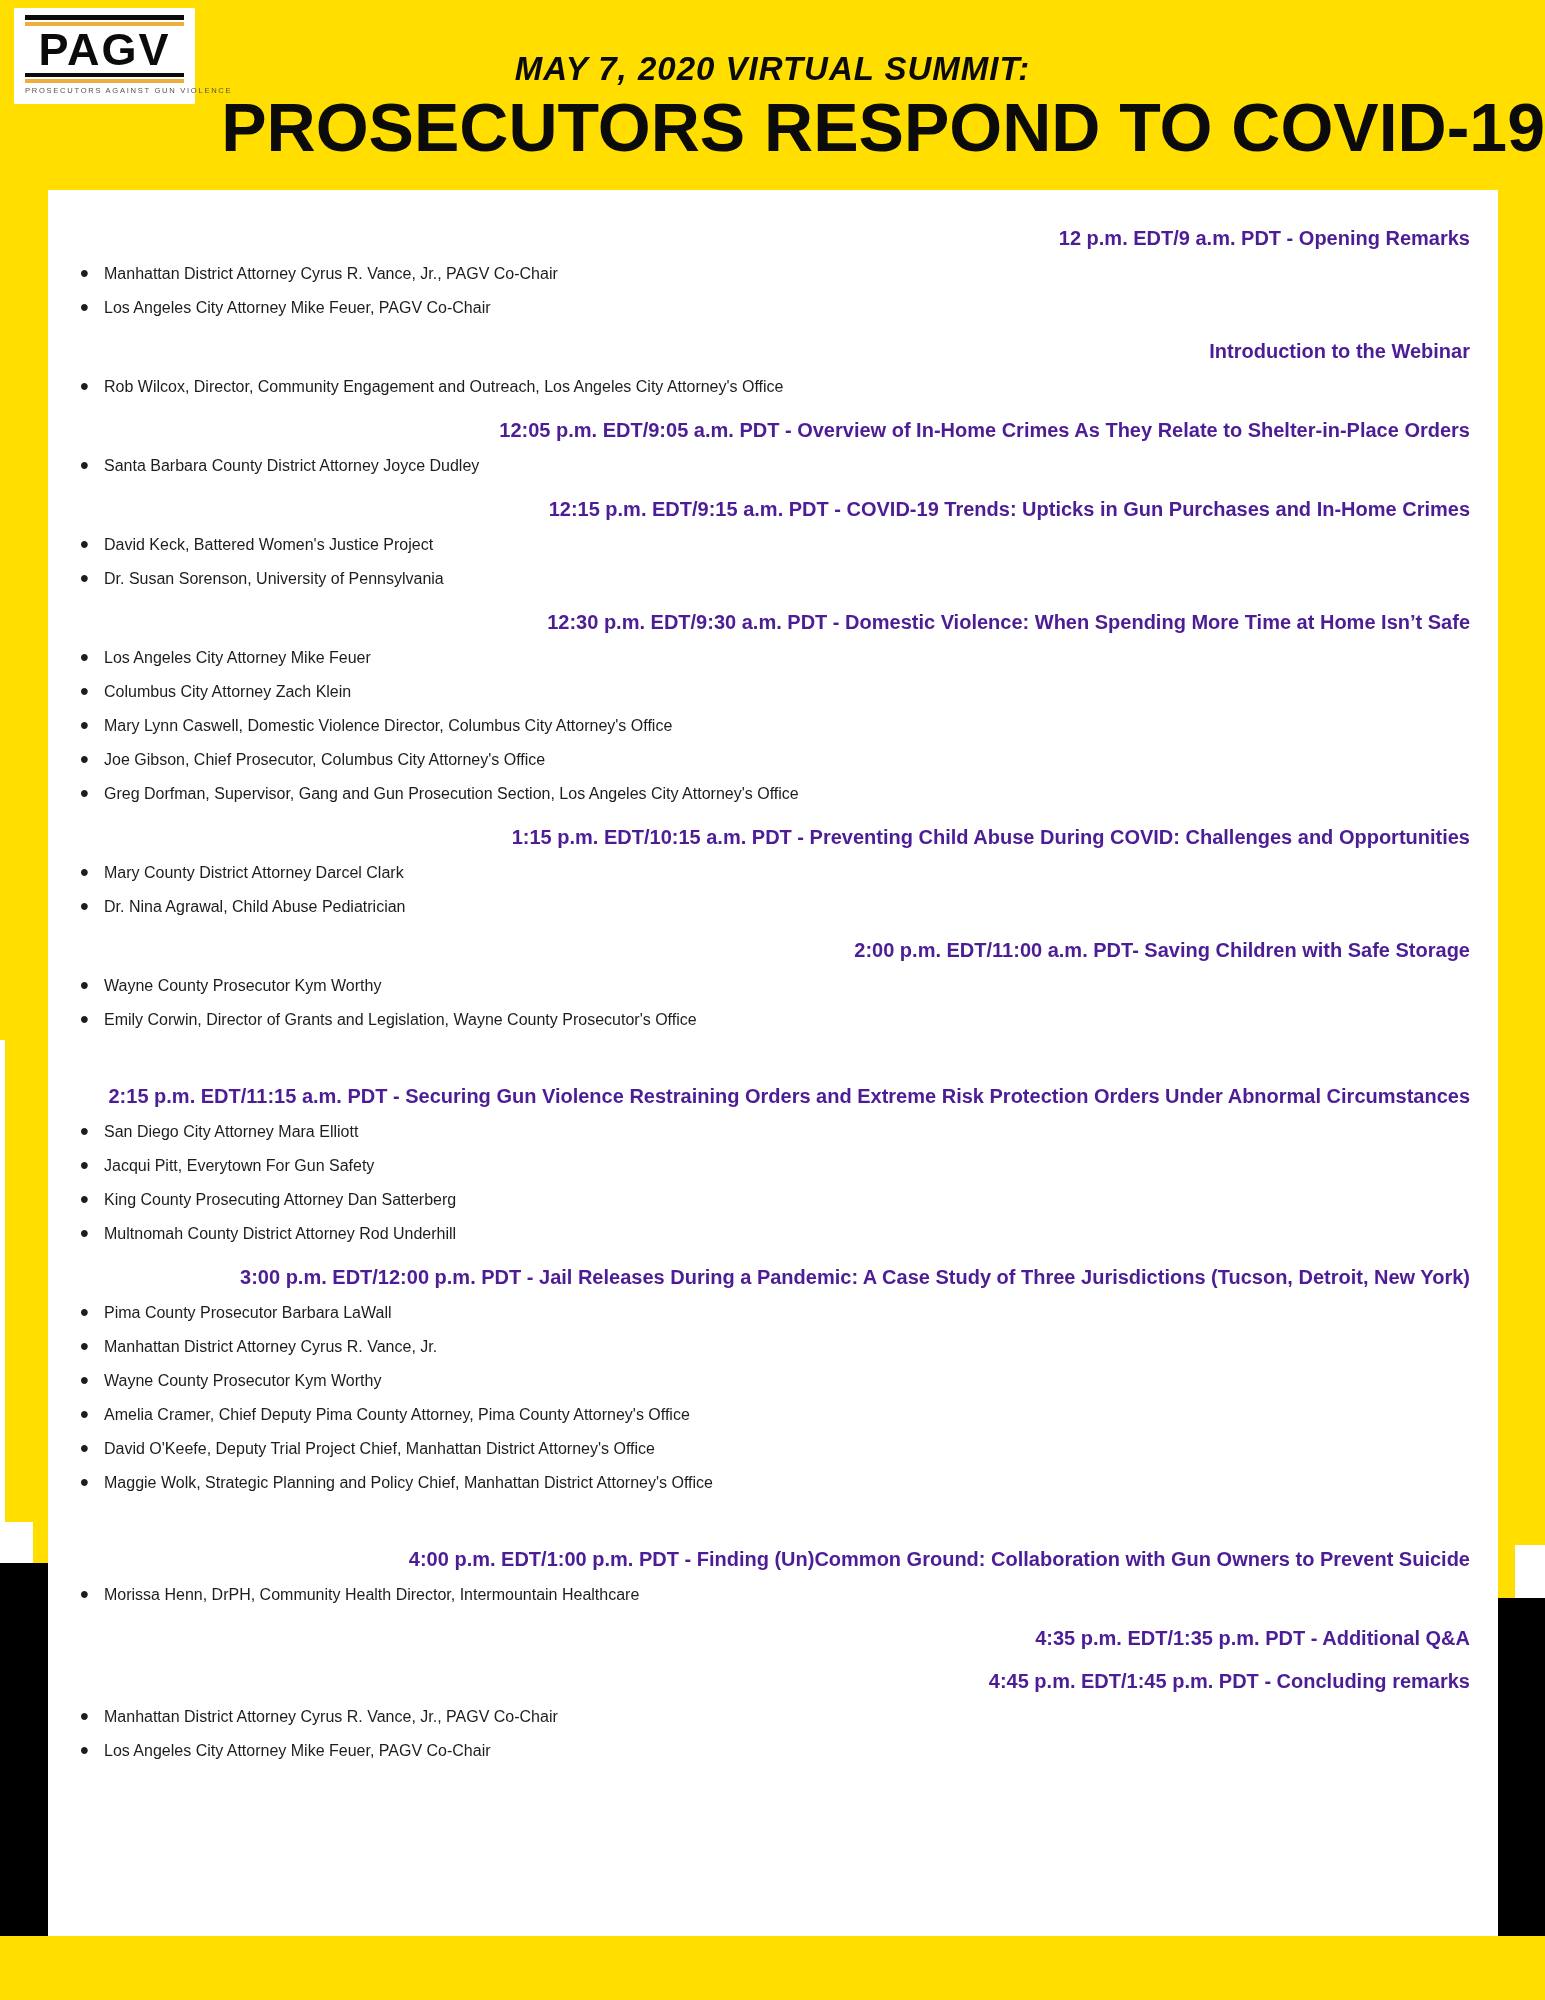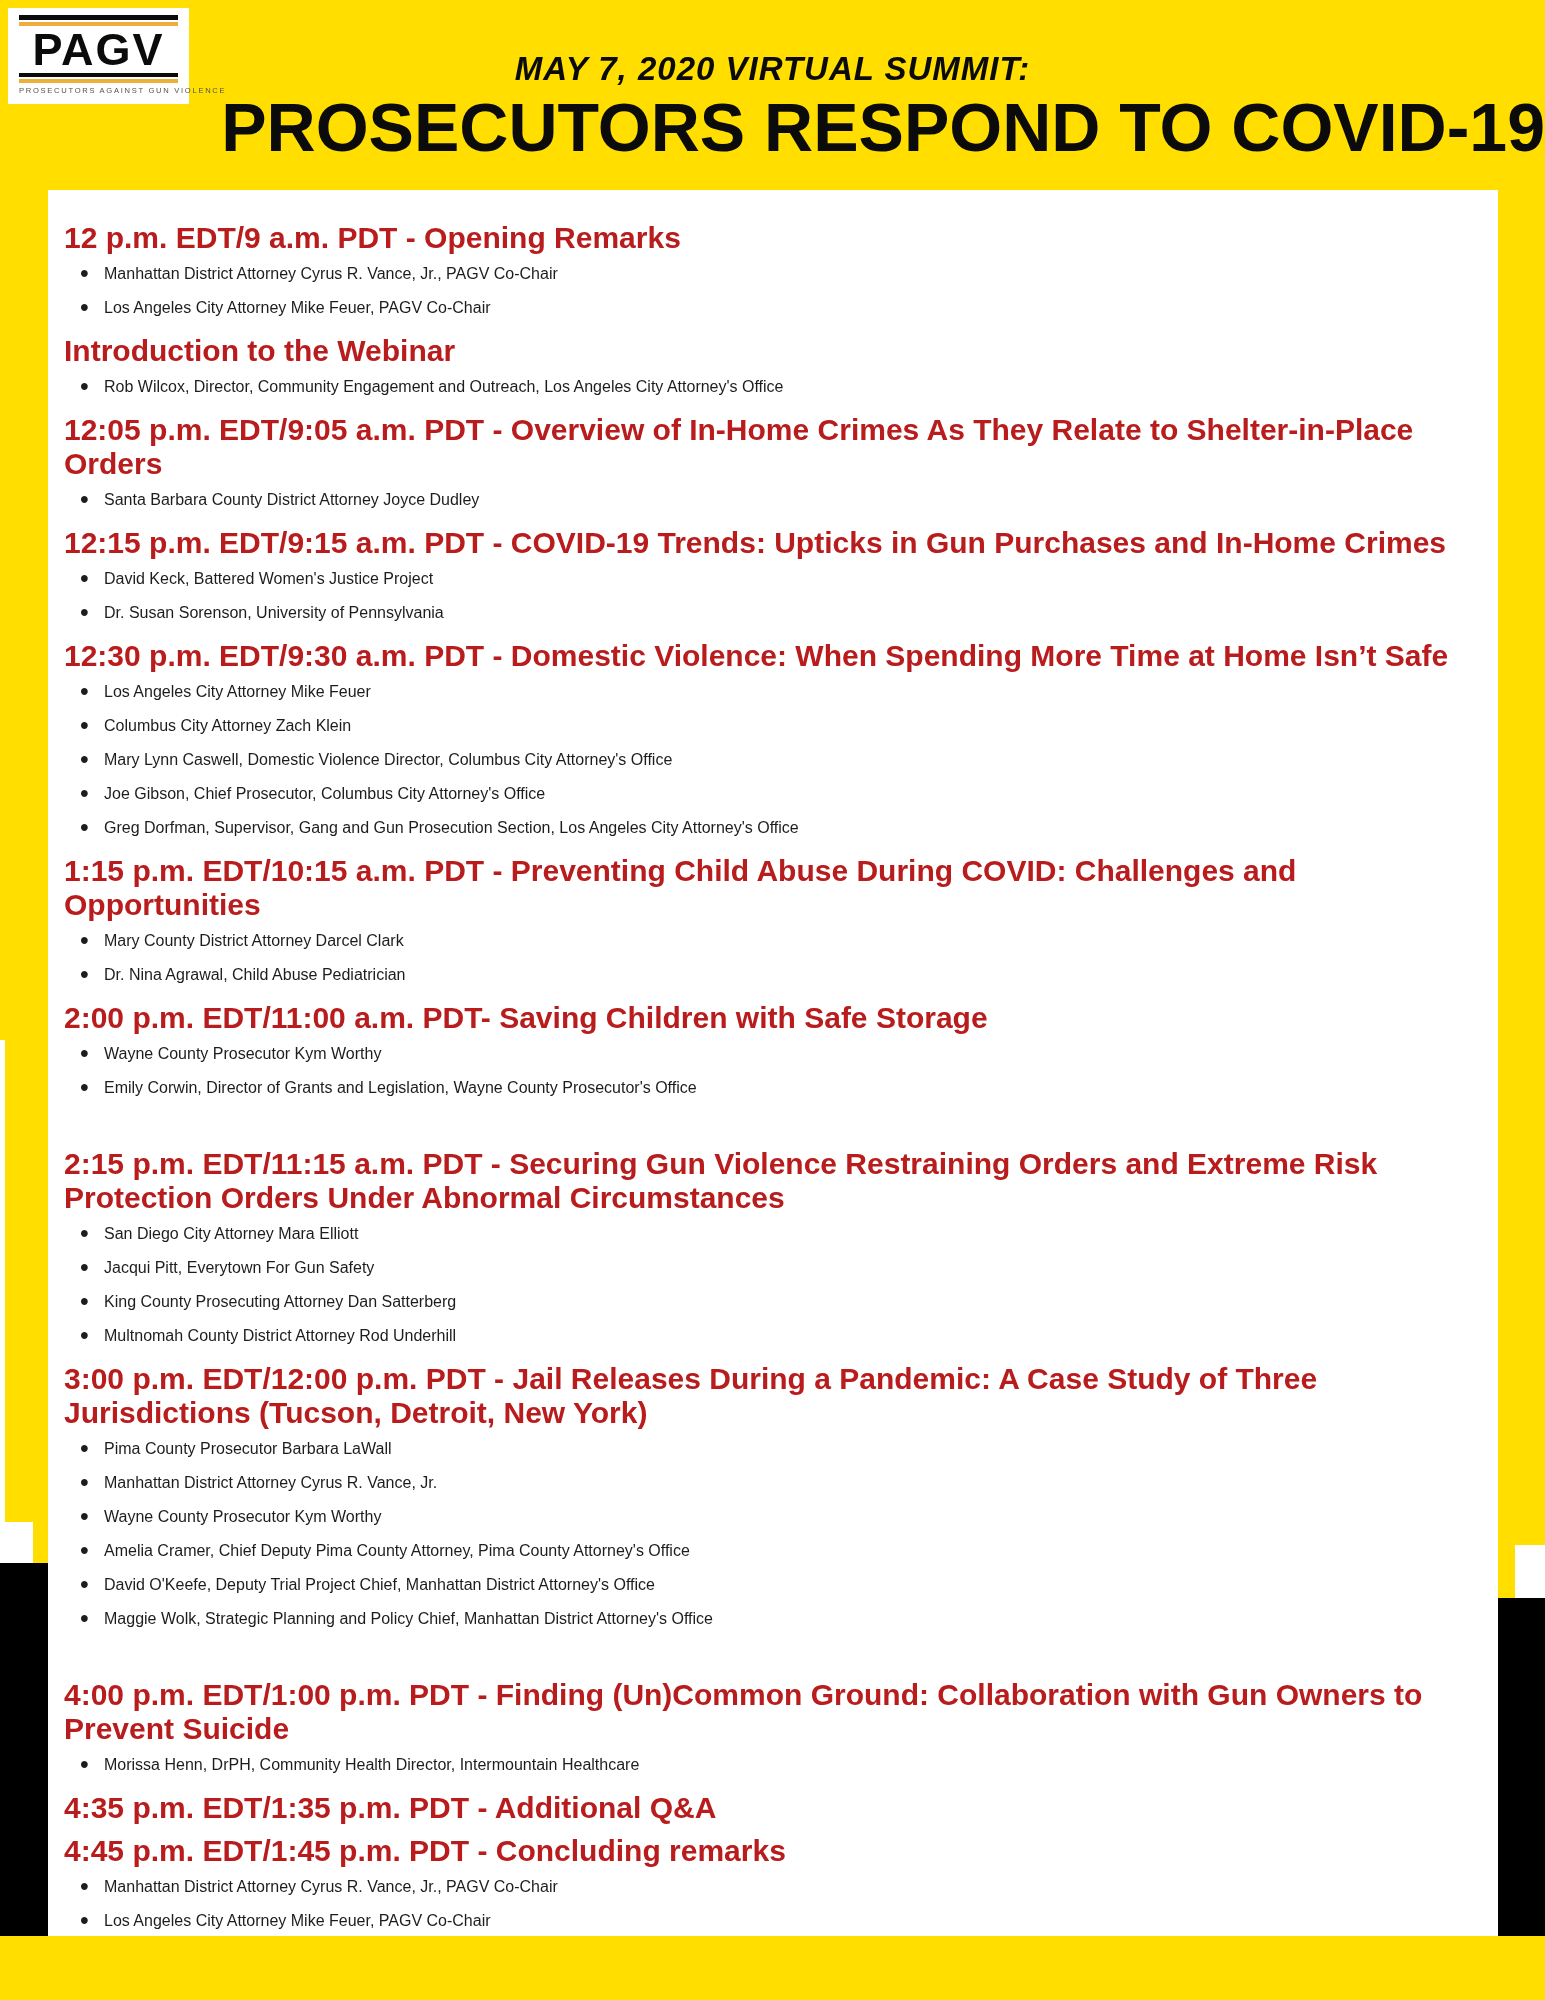--- a/index.html
+++ b/index.html
@@ -12,21 +12,21 @@
   *{margin:0;box-sizing:border-box;}
   html,body{background:#888;}
   .page{
     position:relative;width:1545px;height:2000px;
     background:var(--yellow);overflow:hidden;
     font-family:"Liberation Sans",sans-serif;color:var(--black);
     margin:0 auto;
   }
   
   .logo{
-    position:absolute;left:8px;top:8px;width:181px;height:96px;
+    position:absolute;left:14px;top:8px;width:181px;height:96px;
     background:var(--white);text-align:center;padding:7px 11px 4px;
   }
   .logo .bar-black{height:5px;background:var(--black);}
   .logo .bar-gold{height:4px;background:var(--gold);margin-top:2px;}
   .logo .bar-black.thin{height:4px;}
   .logo .acronym{font-size:45px;font-weight:bold;letter-spacing:2px;line-height:47px;}
   .logo .tagline{font-size:7.6px;letter-spacing:1.7px;color:#56524b;margin-top:3px;white-space:nowrap;}
   .kicker{
     position:absolute;top:50px;left:0;width:100%;text-align:center;
     font-style:italic;font-weight:bold;font-size:33px;letter-spacing:1px;
@@ -35,21 +35,21 @@
     position:absolute;top:88px;left:0;width:100%;text-align:right;
     font-weight:bold;font-size:68px;letter-spacing:0px;
   }
   
   .content{
     position:absolute;left:48px;top:190px;width:1450px;height:1746px;
     background:var(--white);padding:22px 28px 0 16px;overflow:hidden;
   }
   .session{margin-top:9px;}
   .session.gap{margin-top:42px;}
-  .session-heading{font-size:30px;font-weight:bold;line-height:34px;color:#b91c1c;}
+  .session-heading{font-size:20px;font-weight:bold;line-height:34px;color:#4c1d95;text-align:right;}
   .speakers{list-style:none;margin:2px 0 0;padding:0 0 0 14px;}
   .speakers li{
     position:relative;padding-left:26px;font-size:16px;line-height:34px;color:var(--text);
   }
   .speakers li::before{
     content:"\2022";position:absolute;left:2px;top:-1px;font-size:25px;color:var(--text);
   }
   
   .strip{position:absolute;}
   .left-white-thin{left:0;top:1040px;width:5px;height:482px;background:var(--white);}

